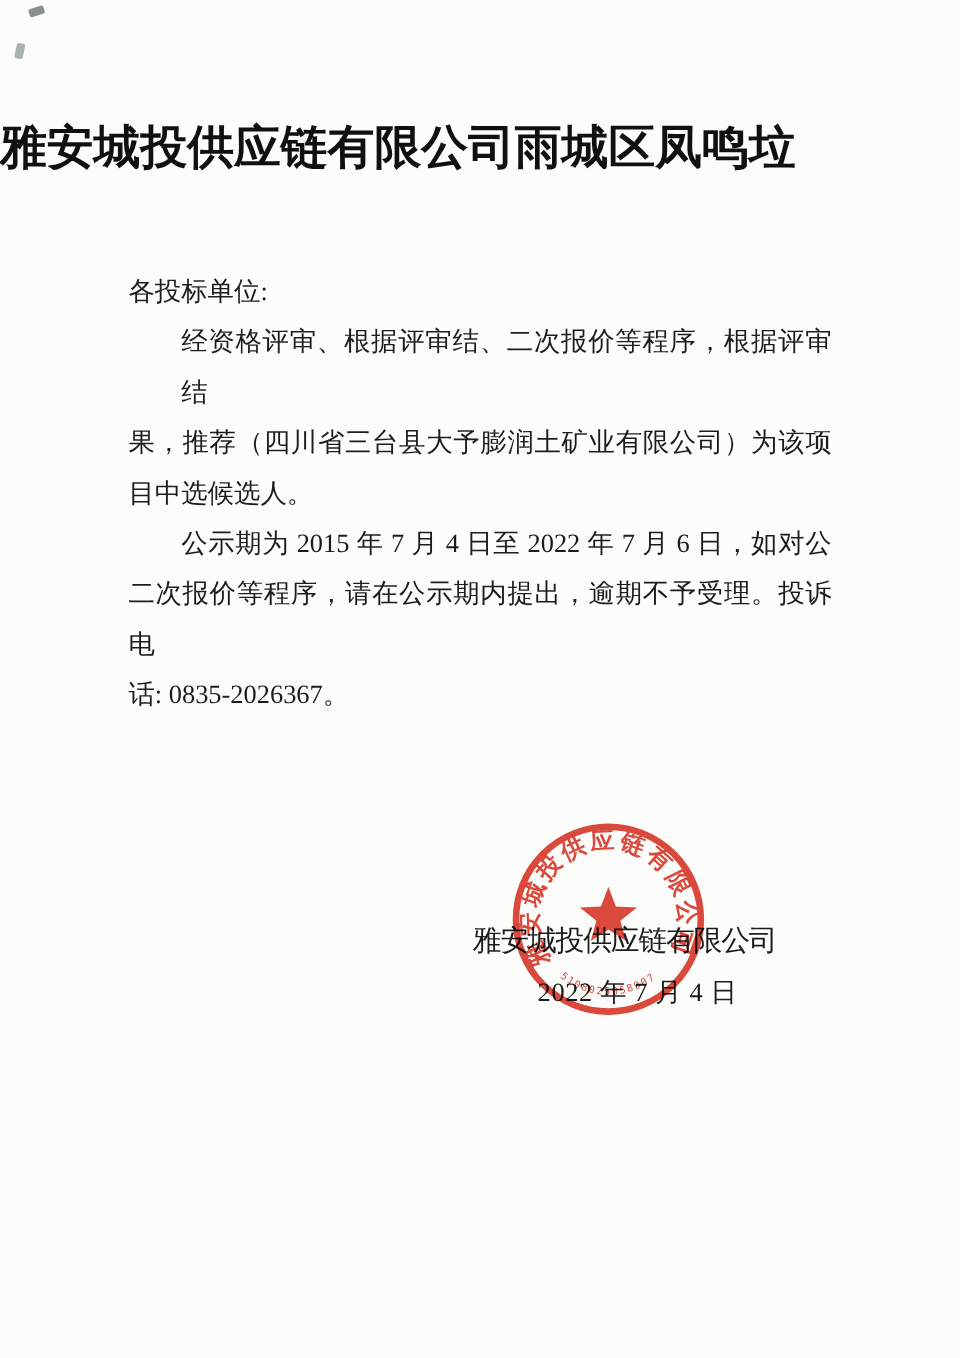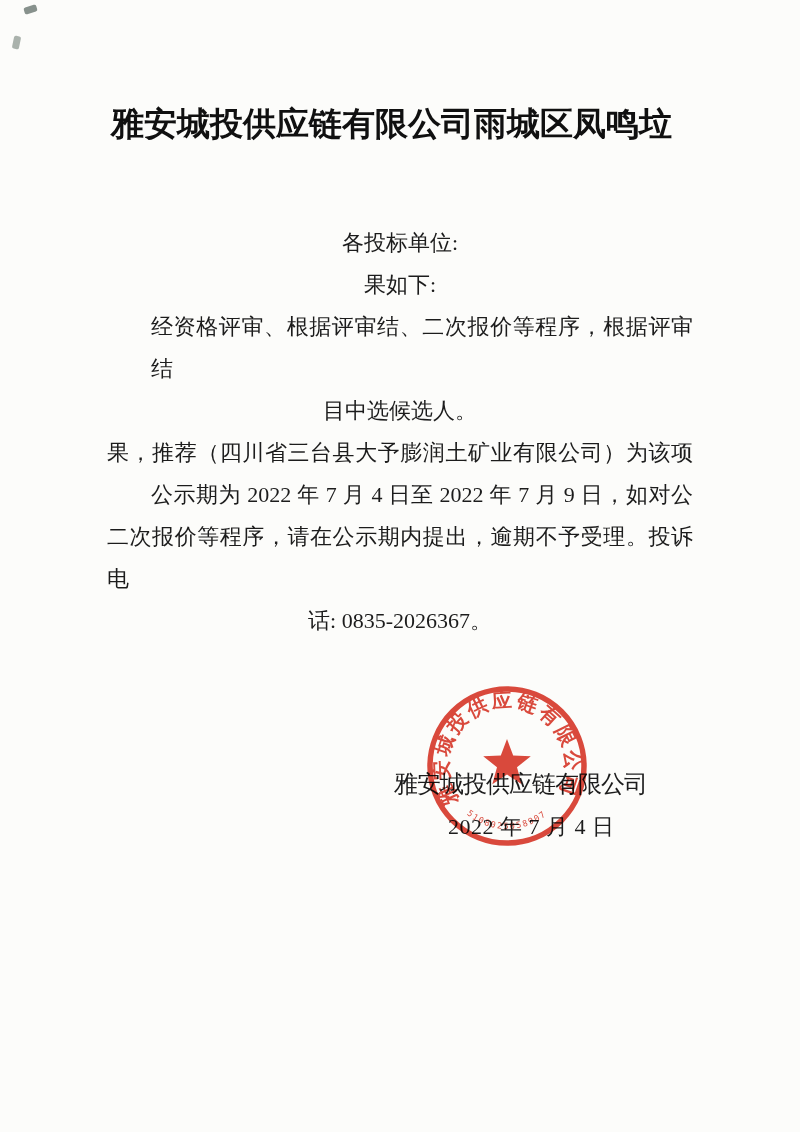--- a/index.html
+++ b/index.html
@@ -11,32 +11,32 @@
     font-family:"Liberation Serif","DejaVu Serif",serif;
     color:#1c1c1c;
   }
   
   .speck{position:absolute;border-radius:2px;}
   .speck1{left:24px;top:6px;width:13px;height:7px;background:#55645c;opacity:.7;transform:rotate(-18deg);}
   .speck2{left:13px;top:36px;width:7px;height:13px;background:#66756c;opacity:.55;transform:rotate(12deg);}
   
   .title{
     position:absolute;left:0;top:101px;width:672px;
-    margin:0;text-align:right;
+    margin:0;text-align:left;
     font-family:"Liberation Sans","DejaVu Sans",sans-serif;
-    font-weight:bold;font-size:33px;line-height:45px;color:#101010;
+    font-weight:bold;font-size:39px;line-height:45px;color:#101010;
     letter-spacing:0px;
   }
   .title .tl{display:block;}
   
   .body{
     position:absolute;left:107px;top:222px;width:586px;
     font-size:22px;line-height:42px;
   }
-  .bl{margin:0;text-align:center;}
+  .bl{margin:0;text-align:left;}
   .just{text-align:justify;text-align-last:justify;}
   .indent{padding-left:44px;}
   
   .sig-company{
     position:absolute;left:394px;top:768px;
     font-size:24px;letter-spacing:-1px;color:#1c1c1c;z-index:1;
   }
   .sig-date{
     position:absolute;left:448px;top:812px;
     font-size:22px;letter-spacing:0.5px;color:#1c1c1c;z-index:1;
@@ -63,25 +63,24 @@
 
   <div class="speck speck1"></div>
   <div class="speck speck2"></div>
 
   <h1 class="title">
     <span class="tl">雅安城投供应链有限公司雨城区凤鸣垃</span>
   </h1>
 
   <div class="body">
     <p class="bl">各投标单位:</p>
-    <p class="bl">果如下:</p>
     <p class="bl indent just">经资格评审、根据评审结、二次报价等程序，根据评审结</p>
+    <p class="bl just">果，推荐（四川省三台县大予膨润土矿业有限公司）为该项</p>
     <p class="bl">目中选候选人。</p>
-    <p class="bl just">果，推荐（四川省三台县大予膨润土矿业有限公司）为该项</p>
-    <p class="bl indent just">公示期为 2022 年 7 月 4 日至 2022 年 7 月 9 日，如对公</p>
+    <p class="bl indent just">公示期为 2015 年 7 月 4 日至 2022 年 7 月 6 日，如对公</p>
     <p class="bl just">二次报价等程序，请在公示期内提出，逾期不予受理。投诉电</p>
     <p class="bl">话: 0835-2026367。</p>
   </div>
 
   <div class="sig-company">雅安城投供应链有限公司</div>
   <div class="sig-date">2022 年 7 月 4 日</div>
 
   <div class="seal">
     <svg viewBox="0 0 164 164" xmlns="http://www.w3.org/2000/svg">
       <defs>

